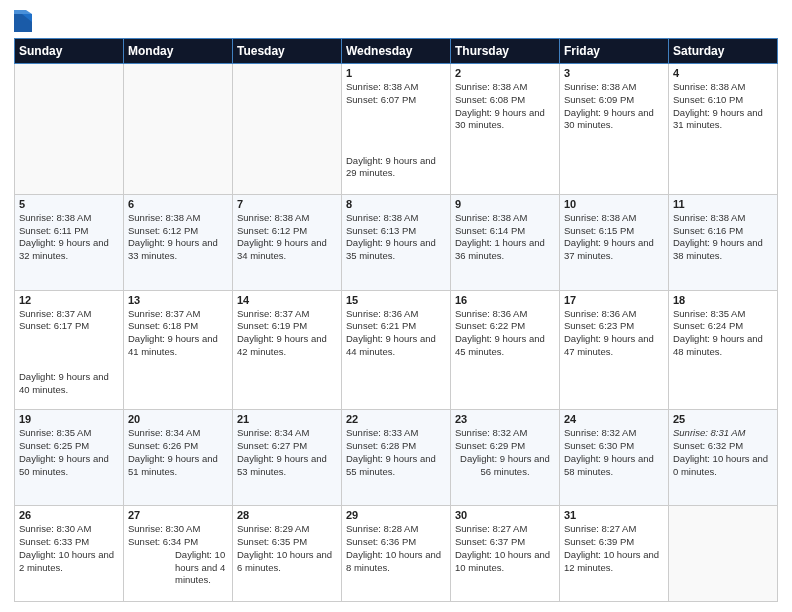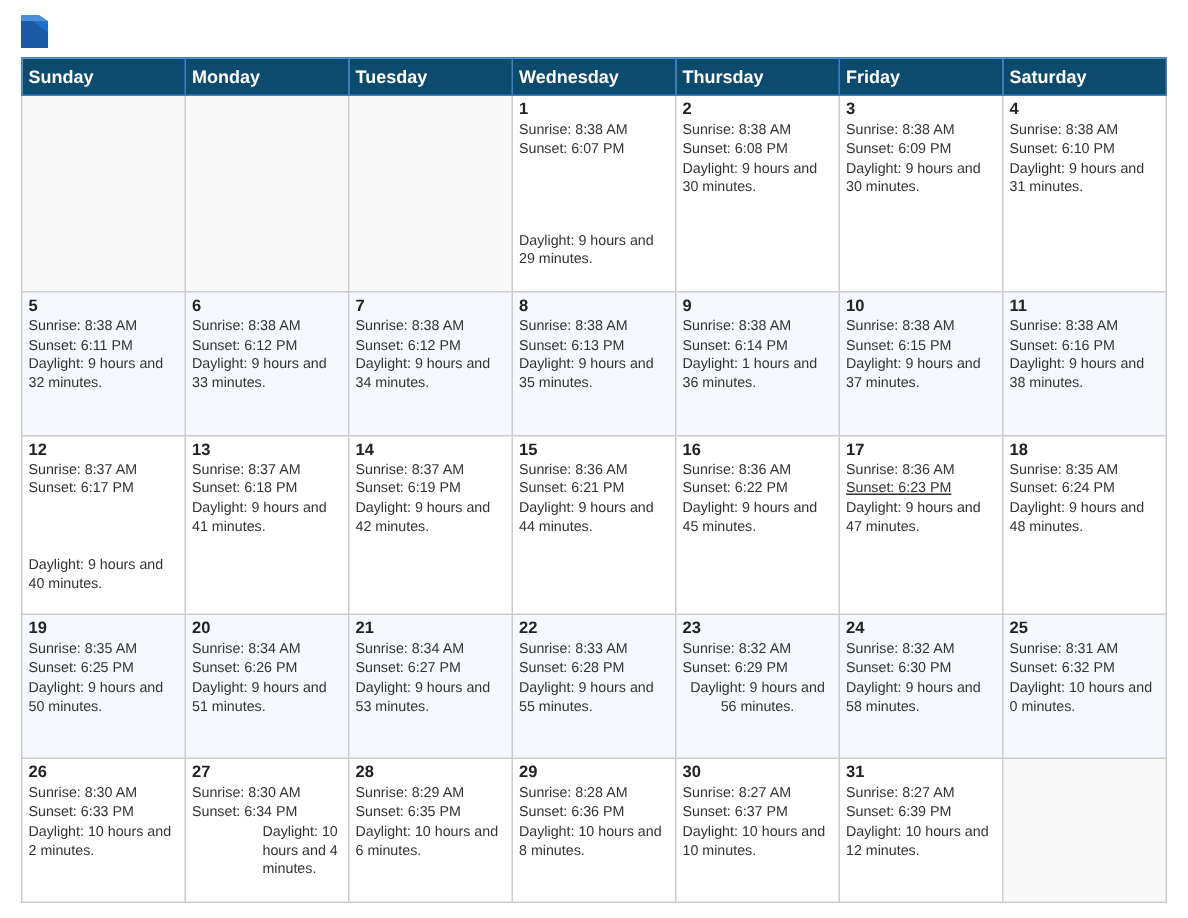--- a/index.html
+++ b/index.html
@@ -54,21 +54,21 @@
       font-size: 14px;
       color: #444;
     }
     .cal-table {
       width: 100%;
       border-collapse: collapse;
       table-layout: fixed;
       height: 100%;
     }
     .cal-table th {
-      background-color: #0c4a6e;
+      background-color: #0f172a;
       color: #fff;
       font-size: 12px;
       font-weight: bold;
       padding: 5px 4px;
       text-align: left;
       border: 1px solid #4080c0;
     }
     .cal-table td {
       border: 1px solid #ccc;
       vertical-align: top;
@@ -229,21 +229,21 @@
           </td>
           <td>
             <span class="day-num">16</span>
             <div style="line-height: 1.35;">Sunrise: 8:36 AM</div>
             <div style="line-height: 1.35;">Sunset: 6:22 PM</div>
             <div style="line-height: 1.35;">Daylight: 9 hours and 45 minutes.</div>
           </td>
           <td>
             <span class="day-num">17</span>
             <div style="line-height: 1.35;">Sunrise: 8:36 AM</div>
-            <div style="line-height: 1.35; text-decoration: underline;">Sunset: 6:23 PM</div>
+            <div style="line-height: 1.35;">Sunset: 6:23 PM</div>
             <div style="line-height: 1.35;">Daylight: 9 hours and 47 minutes.</div>
           </td>
           <td>
             <span class="day-num">18</span>
             <div style="line-height: 1.35;">Sunrise: 8:35 AM</div>
             <div style="line-height: 1.35;">Sunset: 6:24 PM</div>
             <div style="line-height: 1.35;">Daylight: 9 hours and 48 minutes.</div>
           </td>
         </tr>
         <tr>
@@ -278,21 +278,21 @@
             <div style="line-height: 1.35; text-align: center;">Daylight: 9 hours and 56 minutes.</div>
           </td>
           <td>
             <span class="day-num">24</span>
             <div style="line-height: 1.35;">Sunrise: 8:32 AM</div>
             <div style="line-height: 1.35;">Sunset: 6:30 PM</div>
             <div style="line-height: 1.35;">Daylight: 9 hours and 58 minutes.</div>
           </td>
           <td>
             <span class="day-num">25</span>
-            <div style="line-height: 1.35;">Sunrise: 8:31 AM</div>
+            <div style="line-height: 1.35; font-style: italic;">Sunrise: 8:31 AM</div>
             <div style="line-height: 1.35;">Sunset: 6:32 PM</div>
             <div style="line-height: 1.35;">Daylight: 10 hours and 0 minutes.</div>
           </td>
         </tr>
         <tr>
           <td>
             <span class="day-num">26</span>
             <div style="line-height: 1.35;">Sunrise: 8:30 AM</div>
             <div style="line-height: 1.35;">Sunset: 6:33 PM</div>
             <div style="line-height: 1.35;">Daylight: 10 hours and 2 minutes.</div>

